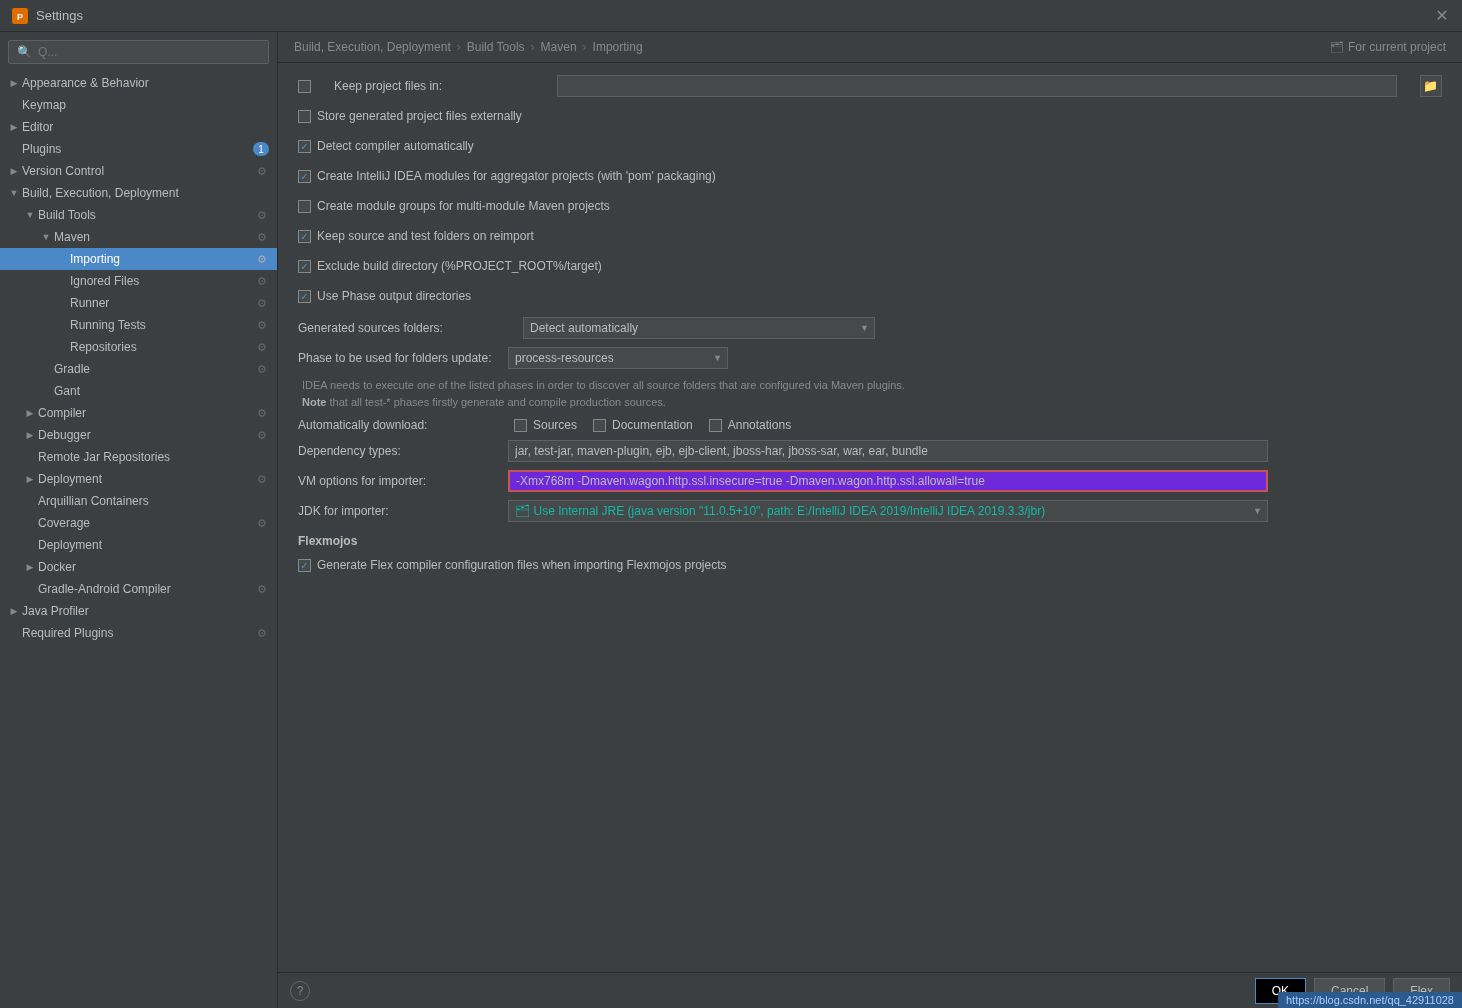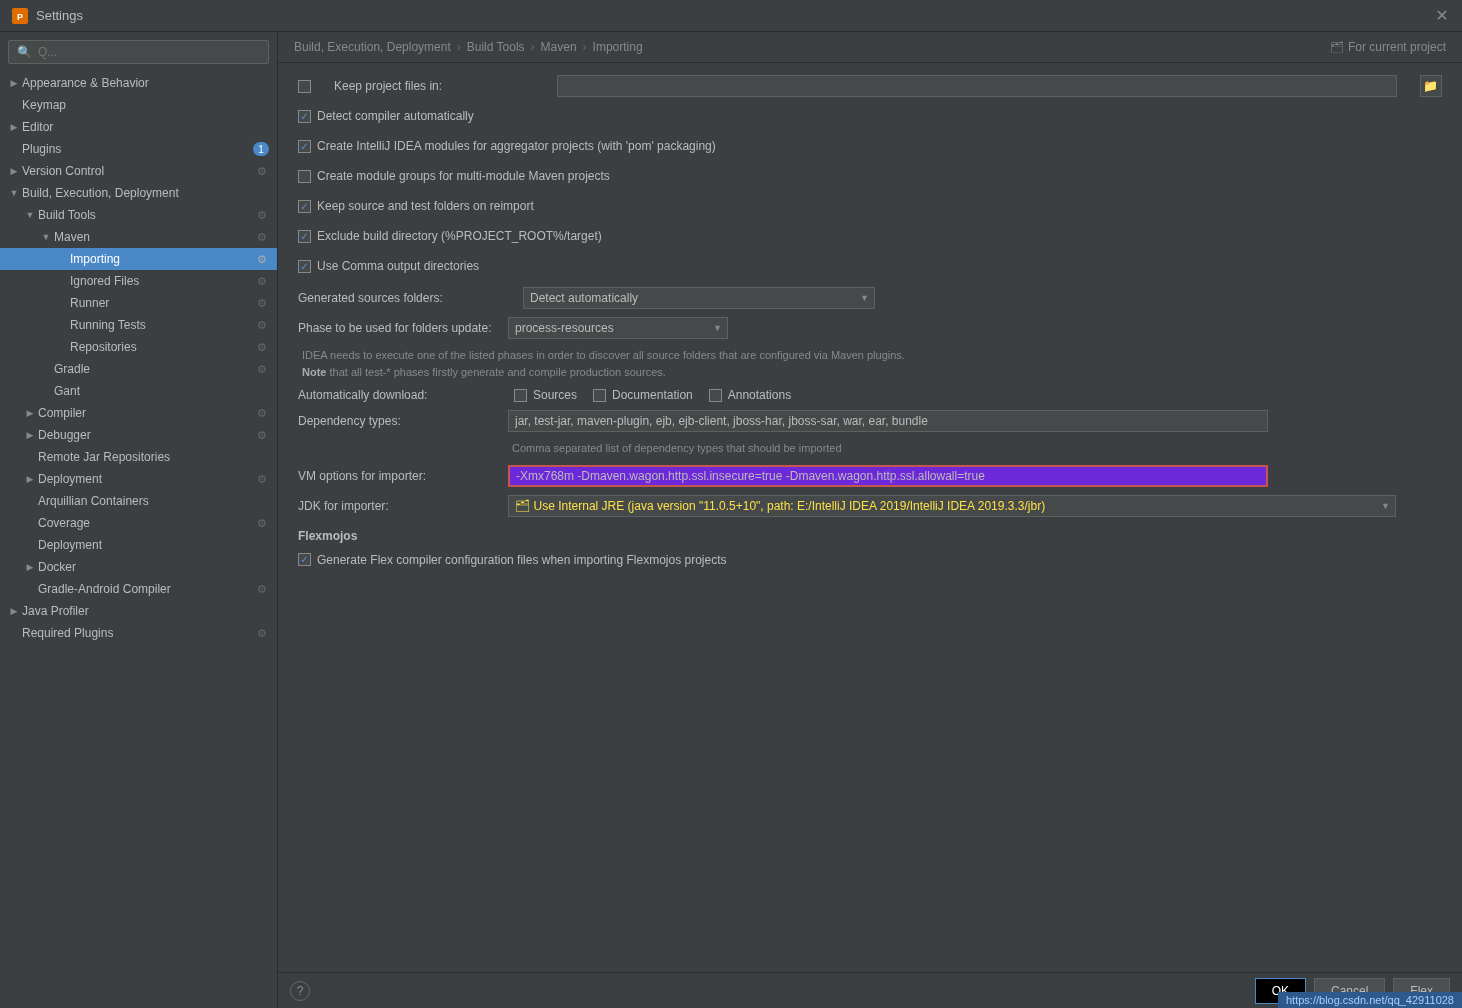--- a/index.html
+++ b/index.html
@@ -297,27 +297,27 @@
       width: 760px;
     }
     .jdk-dropdown-wrapper {
       position: relative;
       display: inline-flex;
       align-items: center;
     }
     .jdk-dropdown {
       background: #45494a;
       border: 1px solid #5e6060;
-      color: #fde047;
+      color: #14b8a6;
       font-size: 12px;
       padding: 2px 24px 2px 6px;
       height: 22px;
       appearance: none;
       -webkit-appearance: none;
-      width: 888px;
+      width: 760px;
     }
     .section-title {
       color: #bbb;
       font-size: 12px;
       font-weight: 600;
       margin: 12px 0 6px 0;
     }
     .bottom-bar {
       height: 36px;
       border-top: 1px solid #2b2b2b;
@@ -563,20 +563,26 @@
 
       <div class="settings-content">
 
         <div class="keep-project-row">
           <div class="checkbox"></div>
           <span class="field-label">Keep project files in:</span>
           <input class="keep-project-input" type="text" value="" style="">
           <div class="folder-btn">📁</div>
         </div>
 
+        <div class="setting-row">
+          <label class="checkbox-label">
+            <div class="checkbox"></div>
+            <span>Store generated project files externally</span>
+          </label>
+        </div>
 
 
         <div class="setting-row">
           <label class="checkbox-label">
             <div class="checkbox checked"></div>
             <span>Detect compiler automatically</span>
           </label>
         </div>
 
         <div class="setting-row">
@@ -603,21 +609,21 @@
         <div class="setting-row">
           <label class="checkbox-label">
             <div class="checkbox checked"></div>
             <span>Exclude build directory (%PROJECT_ROOT%/target)</span>
           </label>
         </div>
 
         <div class="setting-row">
           <label class="checkbox-label">
             <div class="checkbox checked"></div>
-            <span>Use Comma output directories</span>
+            <span>Use Phase output directories</span>
           </label>
         </div>
 
         <div class="label-row" style="margin-top:10px;">
           <span class="field-label">Generated sources folders:</span>
           <div class="dropdown-wrapper">
             <select class="dropdown" style="width:352px;margin-left:15px;">
               <option>Detect automatically</option>
               <option>Generate sources</option>
               <option>Don't generate</option>
@@ -658,23 +664,20 @@
               <div class="checkbox"></div>
               <span>Annotations</span>
             </label>
           </div>
         </div>
 
         <div class="label-row">
           <span class="field-label">Dependency types:</span>
           <input class="dep-types-input" type="text" value="jar, test-jar, maven-plugin, ejb, ejb-client, jboss-har, jboss-sar, war, ear, bundle" style="">
         </div>
-        <div style="padding-left: 210px; margin-bottom: 8px;">
-          <span class="info-text" style="margin:0;">Comma separated list of dependency types that should be imported</span>
-        </div>
 
         <div class="label-row">
           <span class="field-label">VM options for importer:</span>
           <input class="vm-input" type="text" value="-Xmx768m -Dmaven.wagon.http.ssl.insecure=true -Dmaven.wagon.http.ssl.allowall=true" style="">
         </div>
 
         <div class="label-row">
           <span class="field-label">JDK for importer:</span>
           <div class="jdk-dropdown-wrapper">
             <select class="jdk-dropdown">

